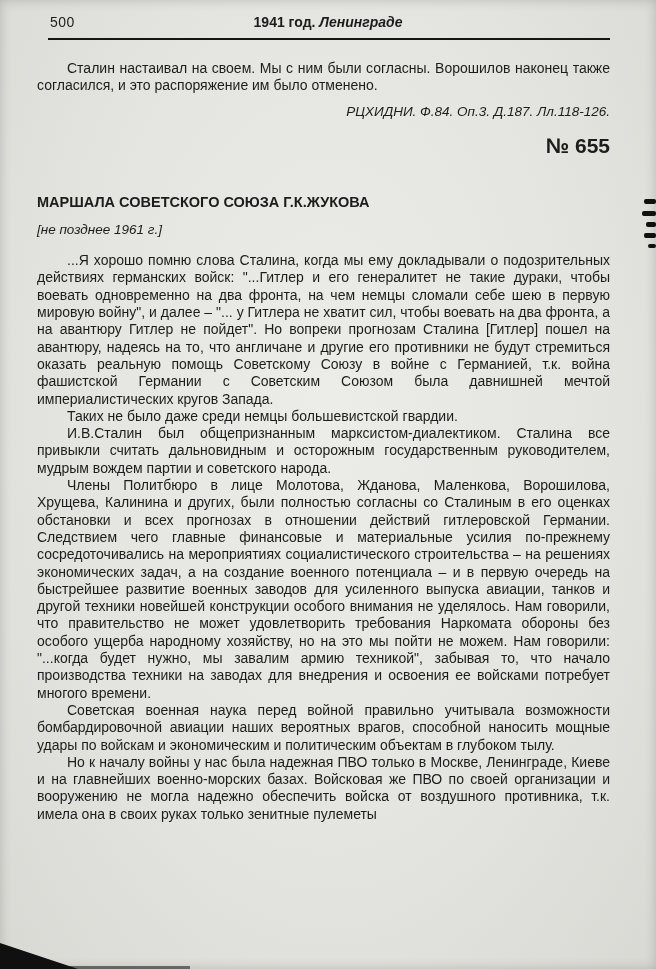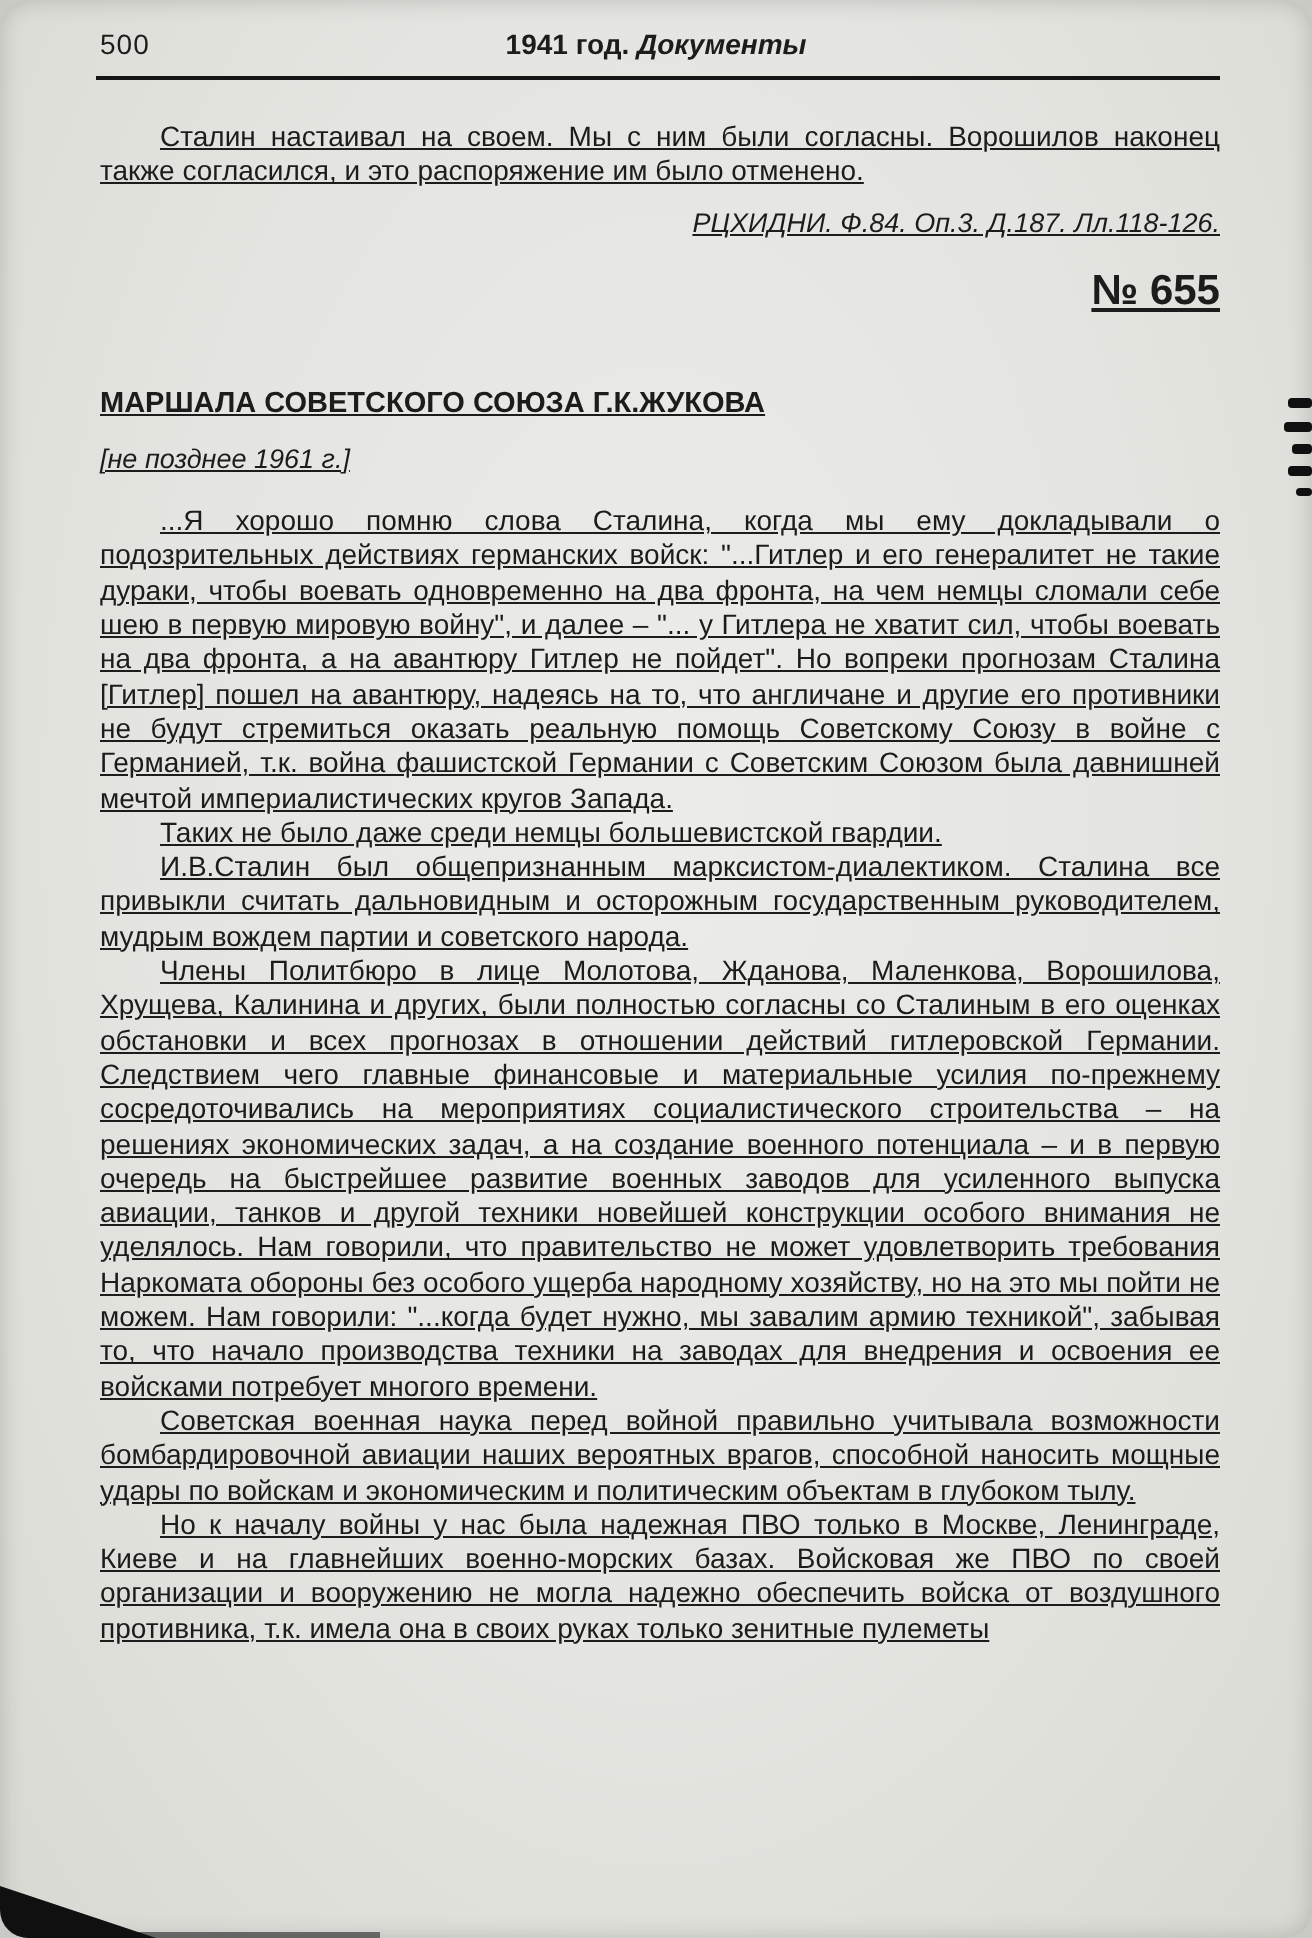--- a/index.html
+++ b/index.html
@@ -10,21 +10,20 @@
   .page {
     position: relative;
     width: 656px;
     height: 969px;
     margin: 0 auto;
     overflow: hidden;
     background: radial-gradient(ellipse at 50% 42%, #ecece8 0%, #e4e4e0 55%, #d9d9d4 100%);
     color: #1c1c1c;
     font-family: "Liberation Sans", sans-serif;
     box-shadow: inset 0 0 12px rgba(0,0,0,0.18);
-    border-radius: 14px;
   }
   
   .running-head {
     position: relative;
     padding-top: 14px;
     height: 19px;
     font-size: 14px;
   }
   .page-num {
     position: absolute;
@@ -38,24 +37,23 @@
     font-weight: bold;
   }
   .head-title .ital { font-style: italic; }
   .rule {
     height: 2px;
     background: #151515;
     margin: 5px 46px 0 48px;
   }
   
   .text-block {
-    padding: 20px 46px 0 50px;
+    padding: 20px 46px 0 37px;
     text-align: justify;
     hyphens: auto;
-    text-decoration: underline;
   }
   .text-block p {
     margin: 0;
     font-size: 14px;
     line-height: 17.3px;
     text-indent: 30px;
   }
   p.archive-ref {
     margin-top: 8px;
     text-indent: 0;
@@ -106,21 +104,21 @@
     opacity: 0.55;
   }
 </style>
 </head>
 <body>
 
 <div class="page">
 
   <header class="running-head">
     <span class="page-num">500</span>
-    <span class="head-title"><span>1941 год.</span>&nbsp;<span class="ital">Документы</span></span>
+    <span class="head-title"><span>1941 год.</span>&nbsp;<span class="ital">Ленинграде</span></span>
   </header>
 
   <div class="rule"></div>
 
   <main class="text-block">
 
     <p>Сталин настаивал на своем. Мы с ним были согласны. Ворошилов наконец также согласился, и это распоряжение им было отменено.</p>
 
     <p class="archive-ref">РЦХИДНИ. Ф.84. Оп.3. Д.187. Лл.118-126.</p>
 

